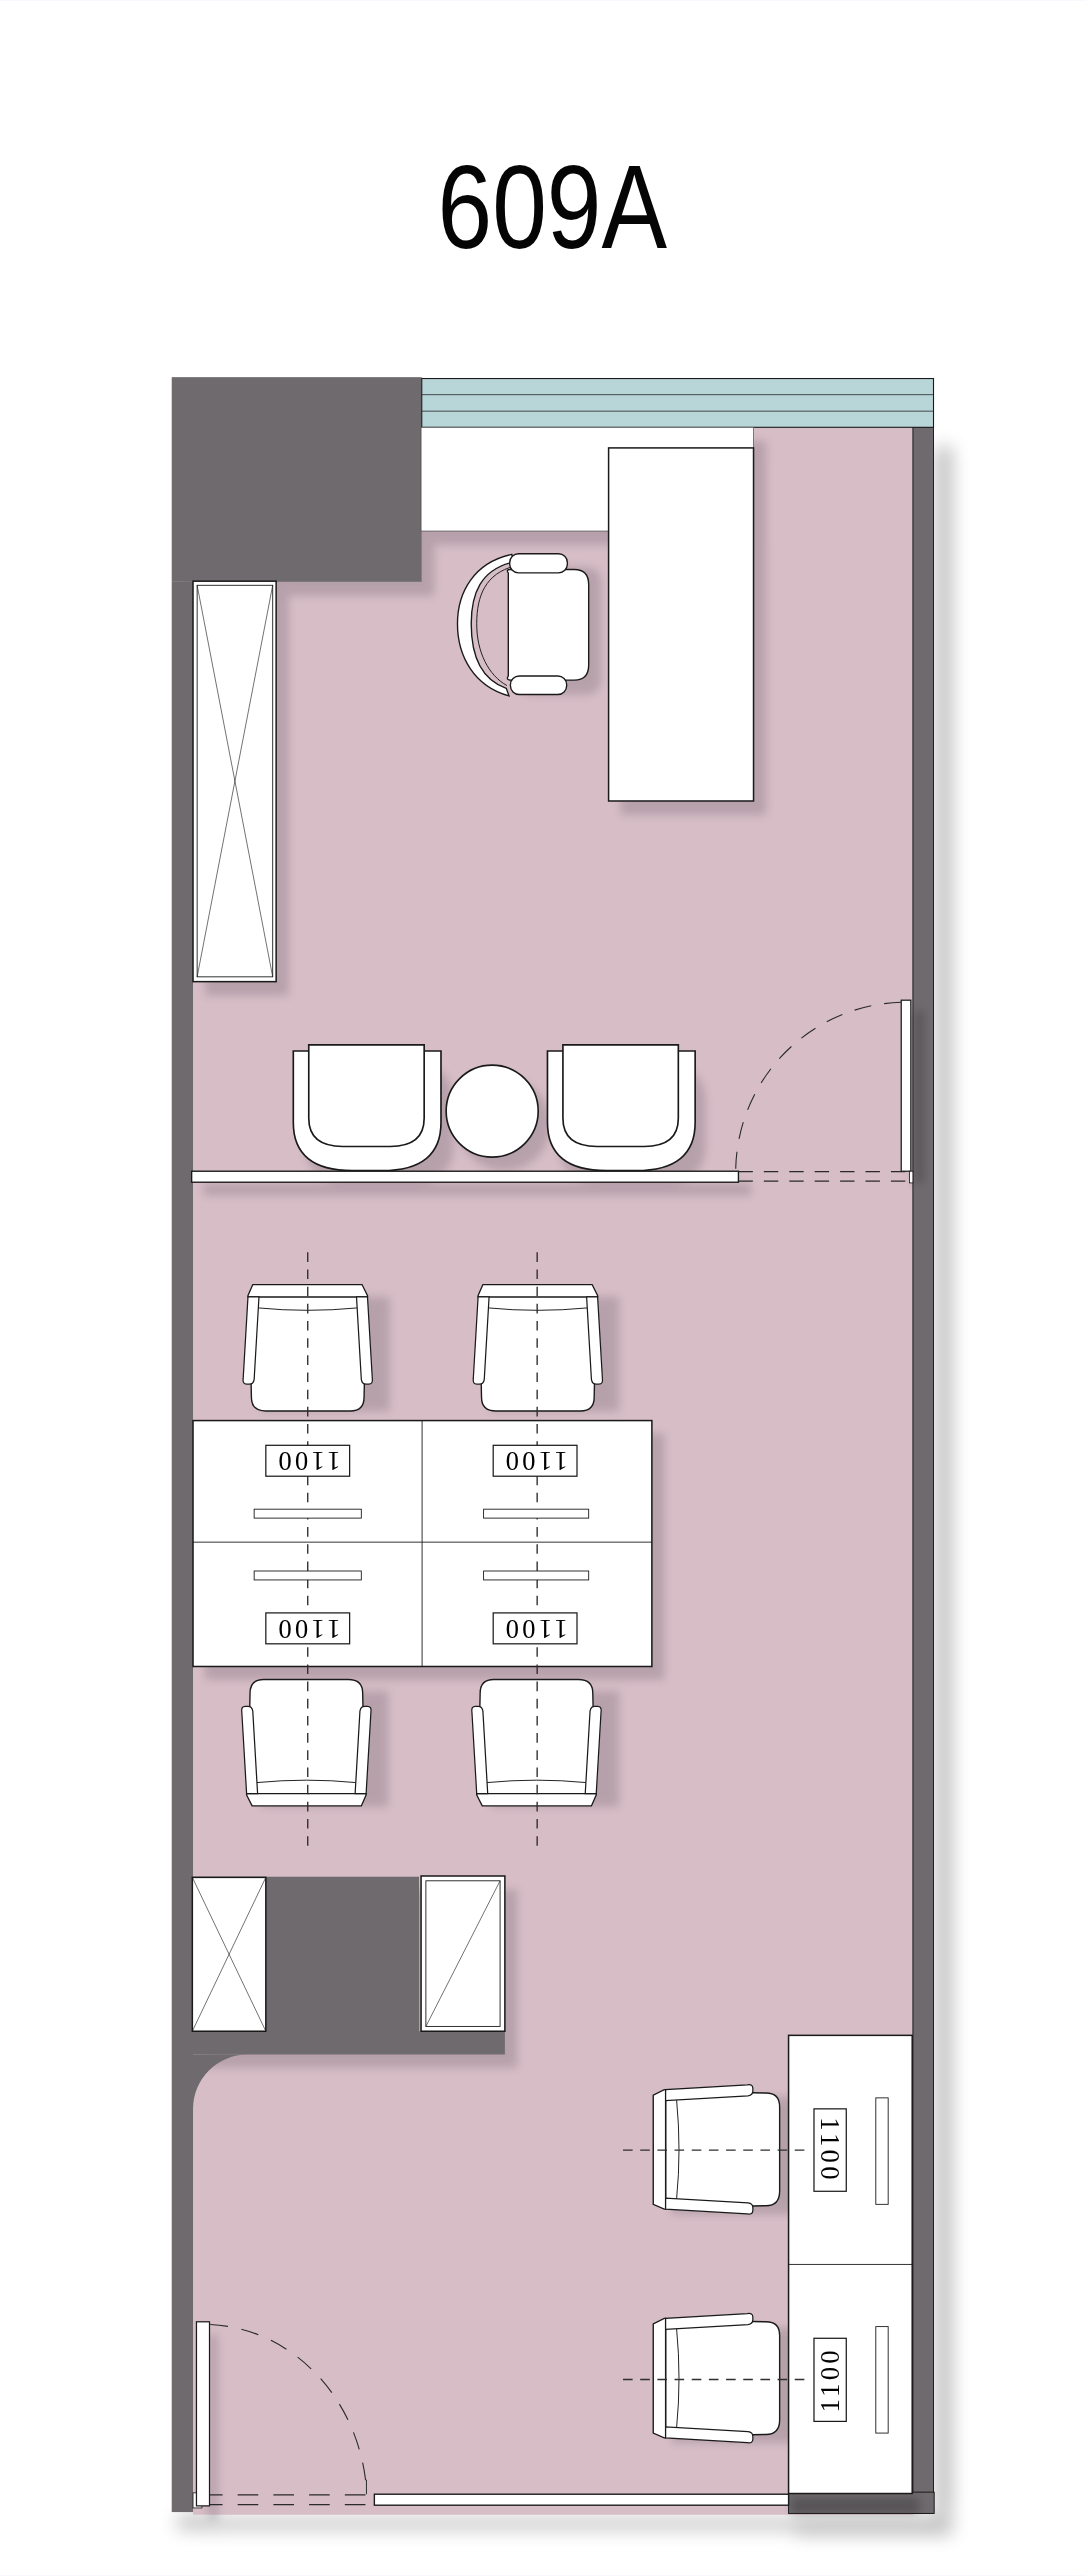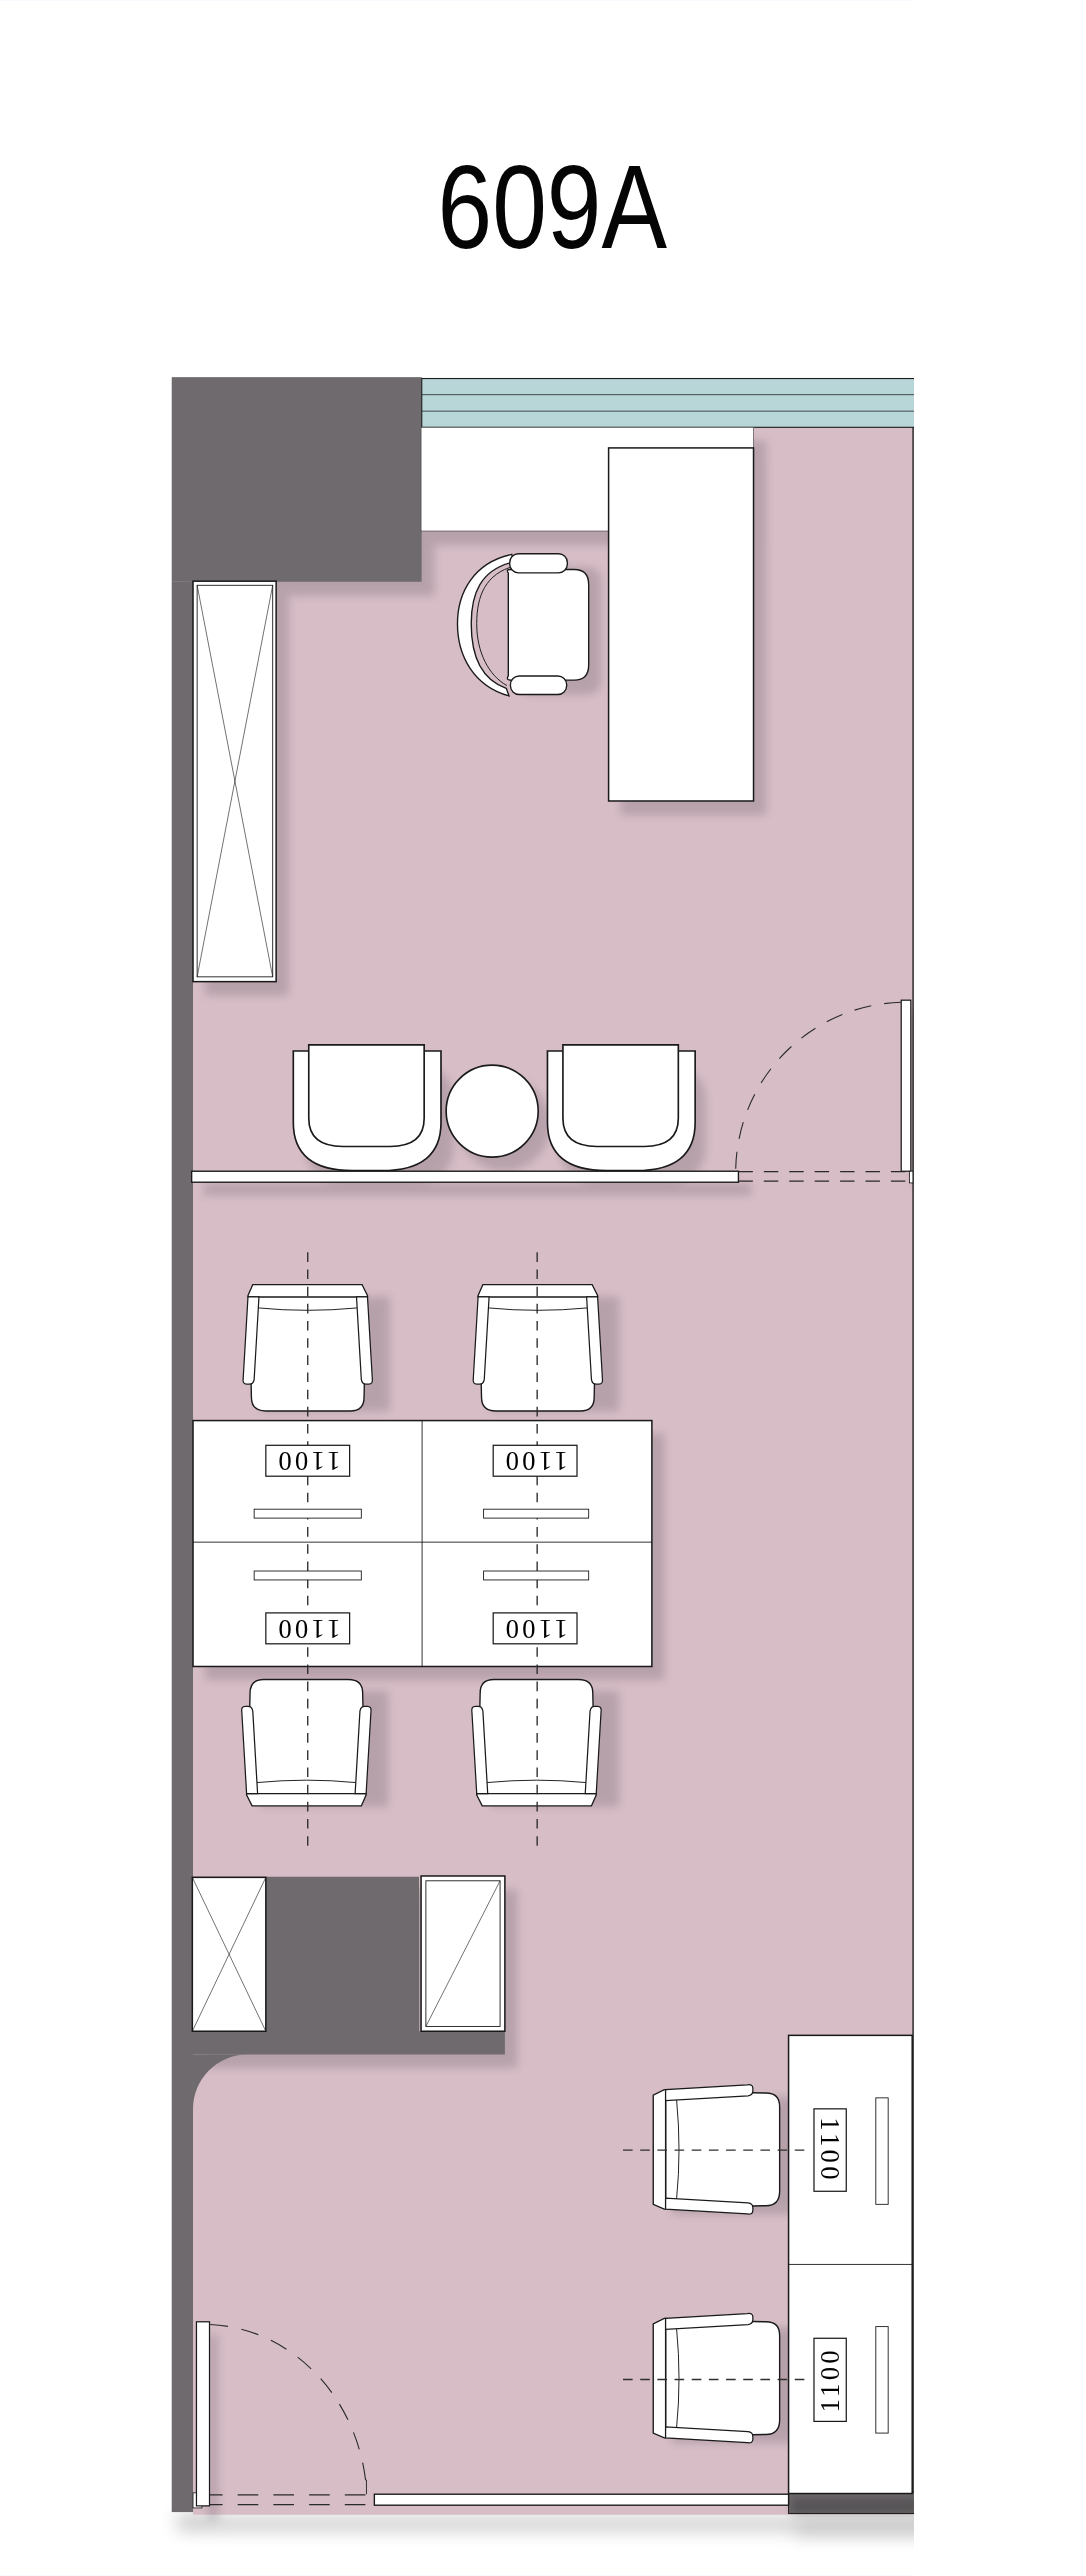--- a/index.html
+++ b/index.html
@@ -1,16 +1,16 @@
 <!DOCTYPE html>
 <html style="font-size:11px"><head>
 <meta charset="utf-8">
 <style>
 html,body{margin:0;padding:0;background:#fff;}
-#page{position:relative;width:914px;height:2576px;background:#8b5cf6;overflow:hidden;}
+#page{position:relative;width:1086px;height:2576px;background:#8b5cf6;overflow:hidden;}
 svg{display:block;}
 text{font-family:"Liberation Sans",sans-serif;}
 .serif{font-family:"Liberation Serif",serif;letter-spacing:4.7px;}
 </style>
 </head>
 <body>
 <div id="page">
 <svg width="1086" height="2576" viewBox="0 0 1581 3750" xmlns="http://www.w3.org/2000/svg">
 <defs>
 <filter id="fs" x="-40%" y="-40%" width="200%" height="200%">

